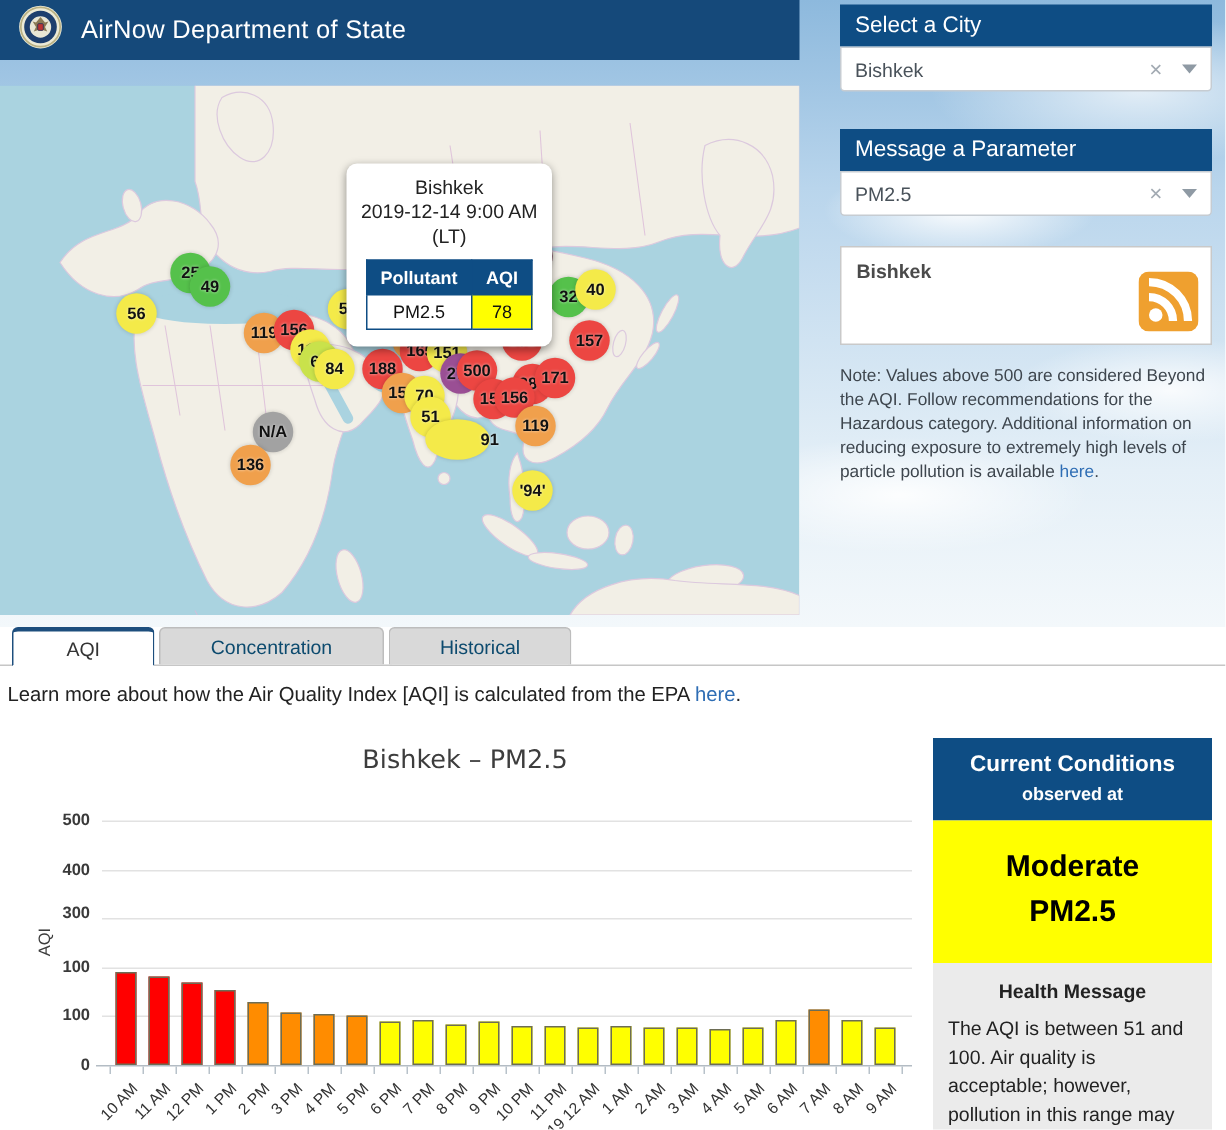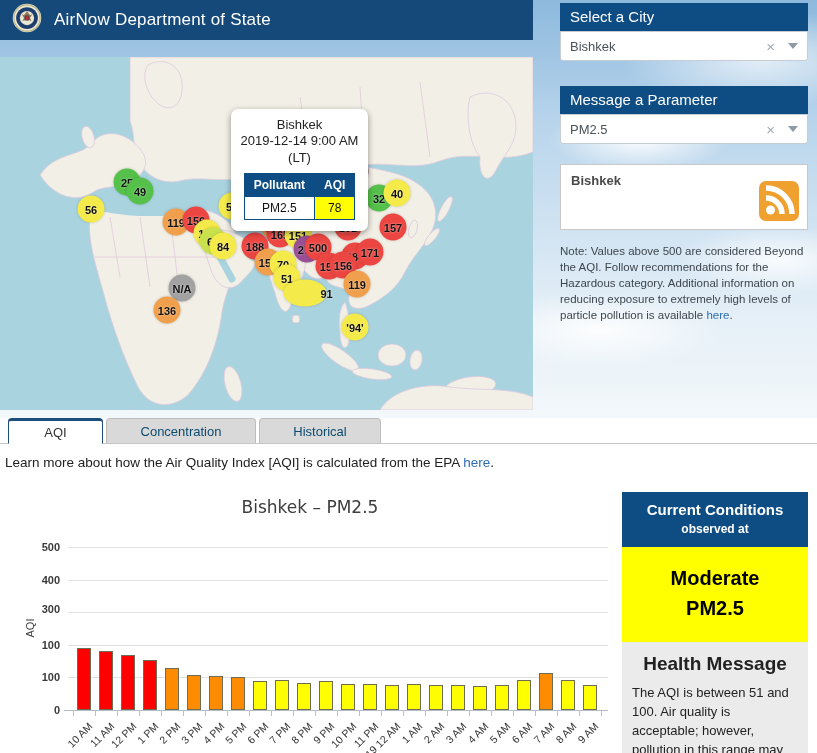--- a/index.html
+++ b/index.html
@@ -86,21 +86,21 @@
   
   .panel { position:absolute; left:622px; top:492px; width:186px; }
   .panel-head { background:#0e4d84; color:#fff; text-align:center; padding:9px 6px 11px; }
   .ph-title { font-size:15px; font-weight:bold; }
   .ph-sub { font-size:12px; font-weight:bold; margin-top:4px; }
   .ph-date { font-size:15px; font-weight:bold; margin-top:4px; }
   .panel-aqi { background:#ffff00; text-align:center; padding:21px 0 24px; }
   .panel-aqi div { font-size:20px; font-weight:bold; color:#000; line-height:1; margin-top:10px; }
   .panel-aqi div:first-child { margin-top:0; }
   .panel-health { background:#ebebeb; padding:11px 10px 20px; min-height:120px; }
-  .hm-title { text-align:center; font-weight:bold; font-size:19px; color:#222; margin-bottom:9px; }
+  .hm-title { text-align:center; font-weight:bold; font-size:13px; color:#222; margin-bottom:9px; }
   .hm-text { font-size:13px; color:#222; line-height:1.45; }
 </style>
 </head>
 <body>
 
 <div class="top-area">
 
   <div class="header">
     <span>
       <svg width="30" height="30" viewBox="0 0 40 40">

